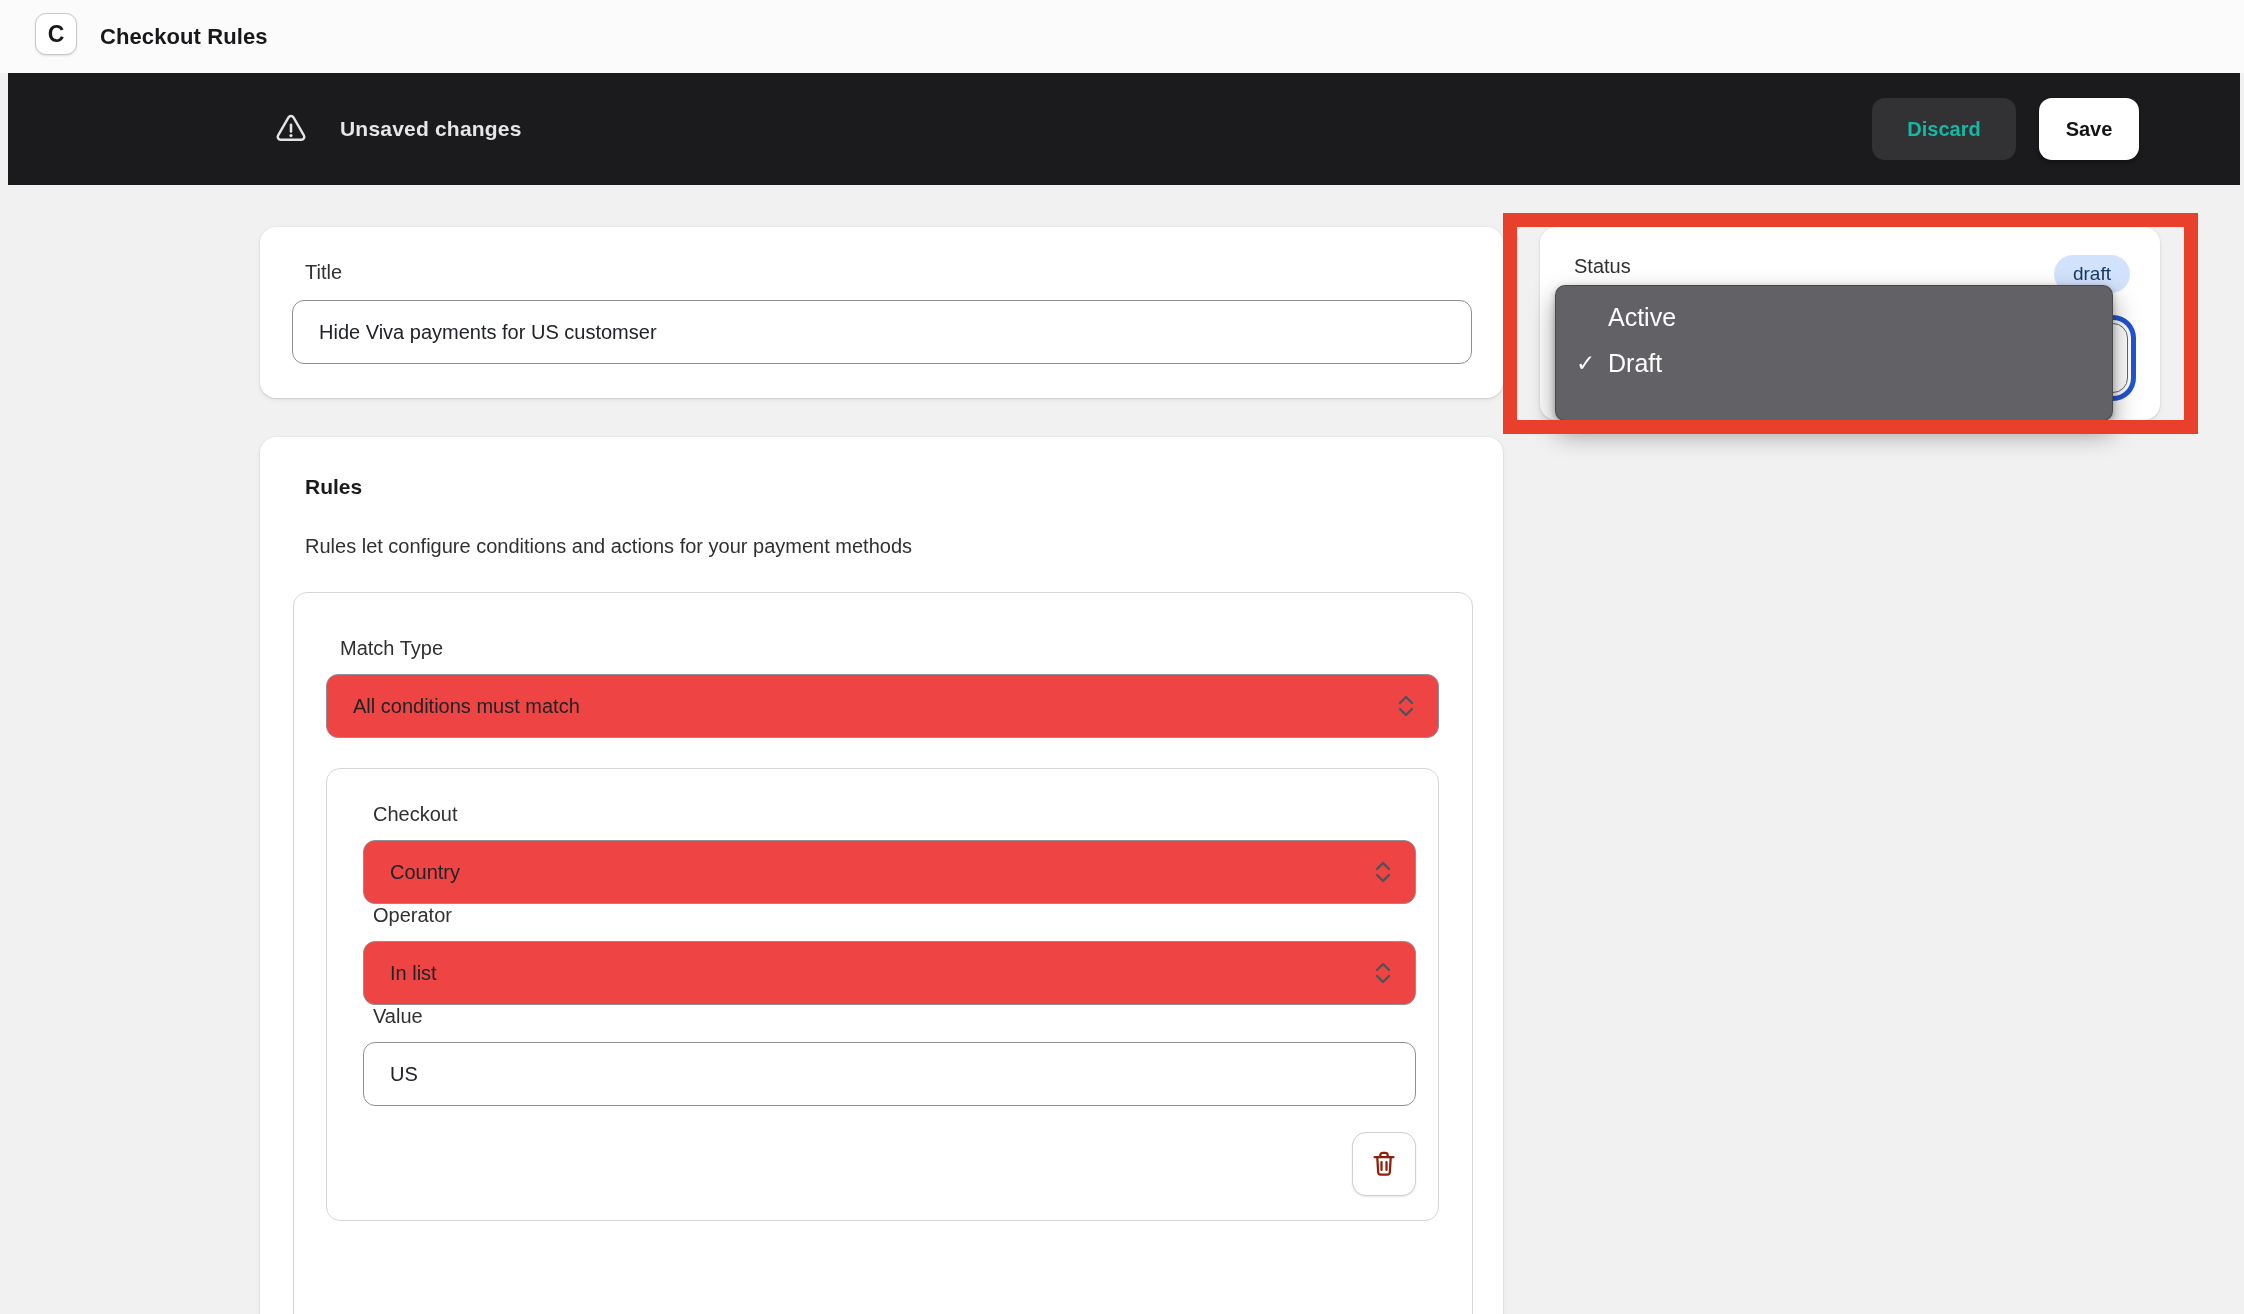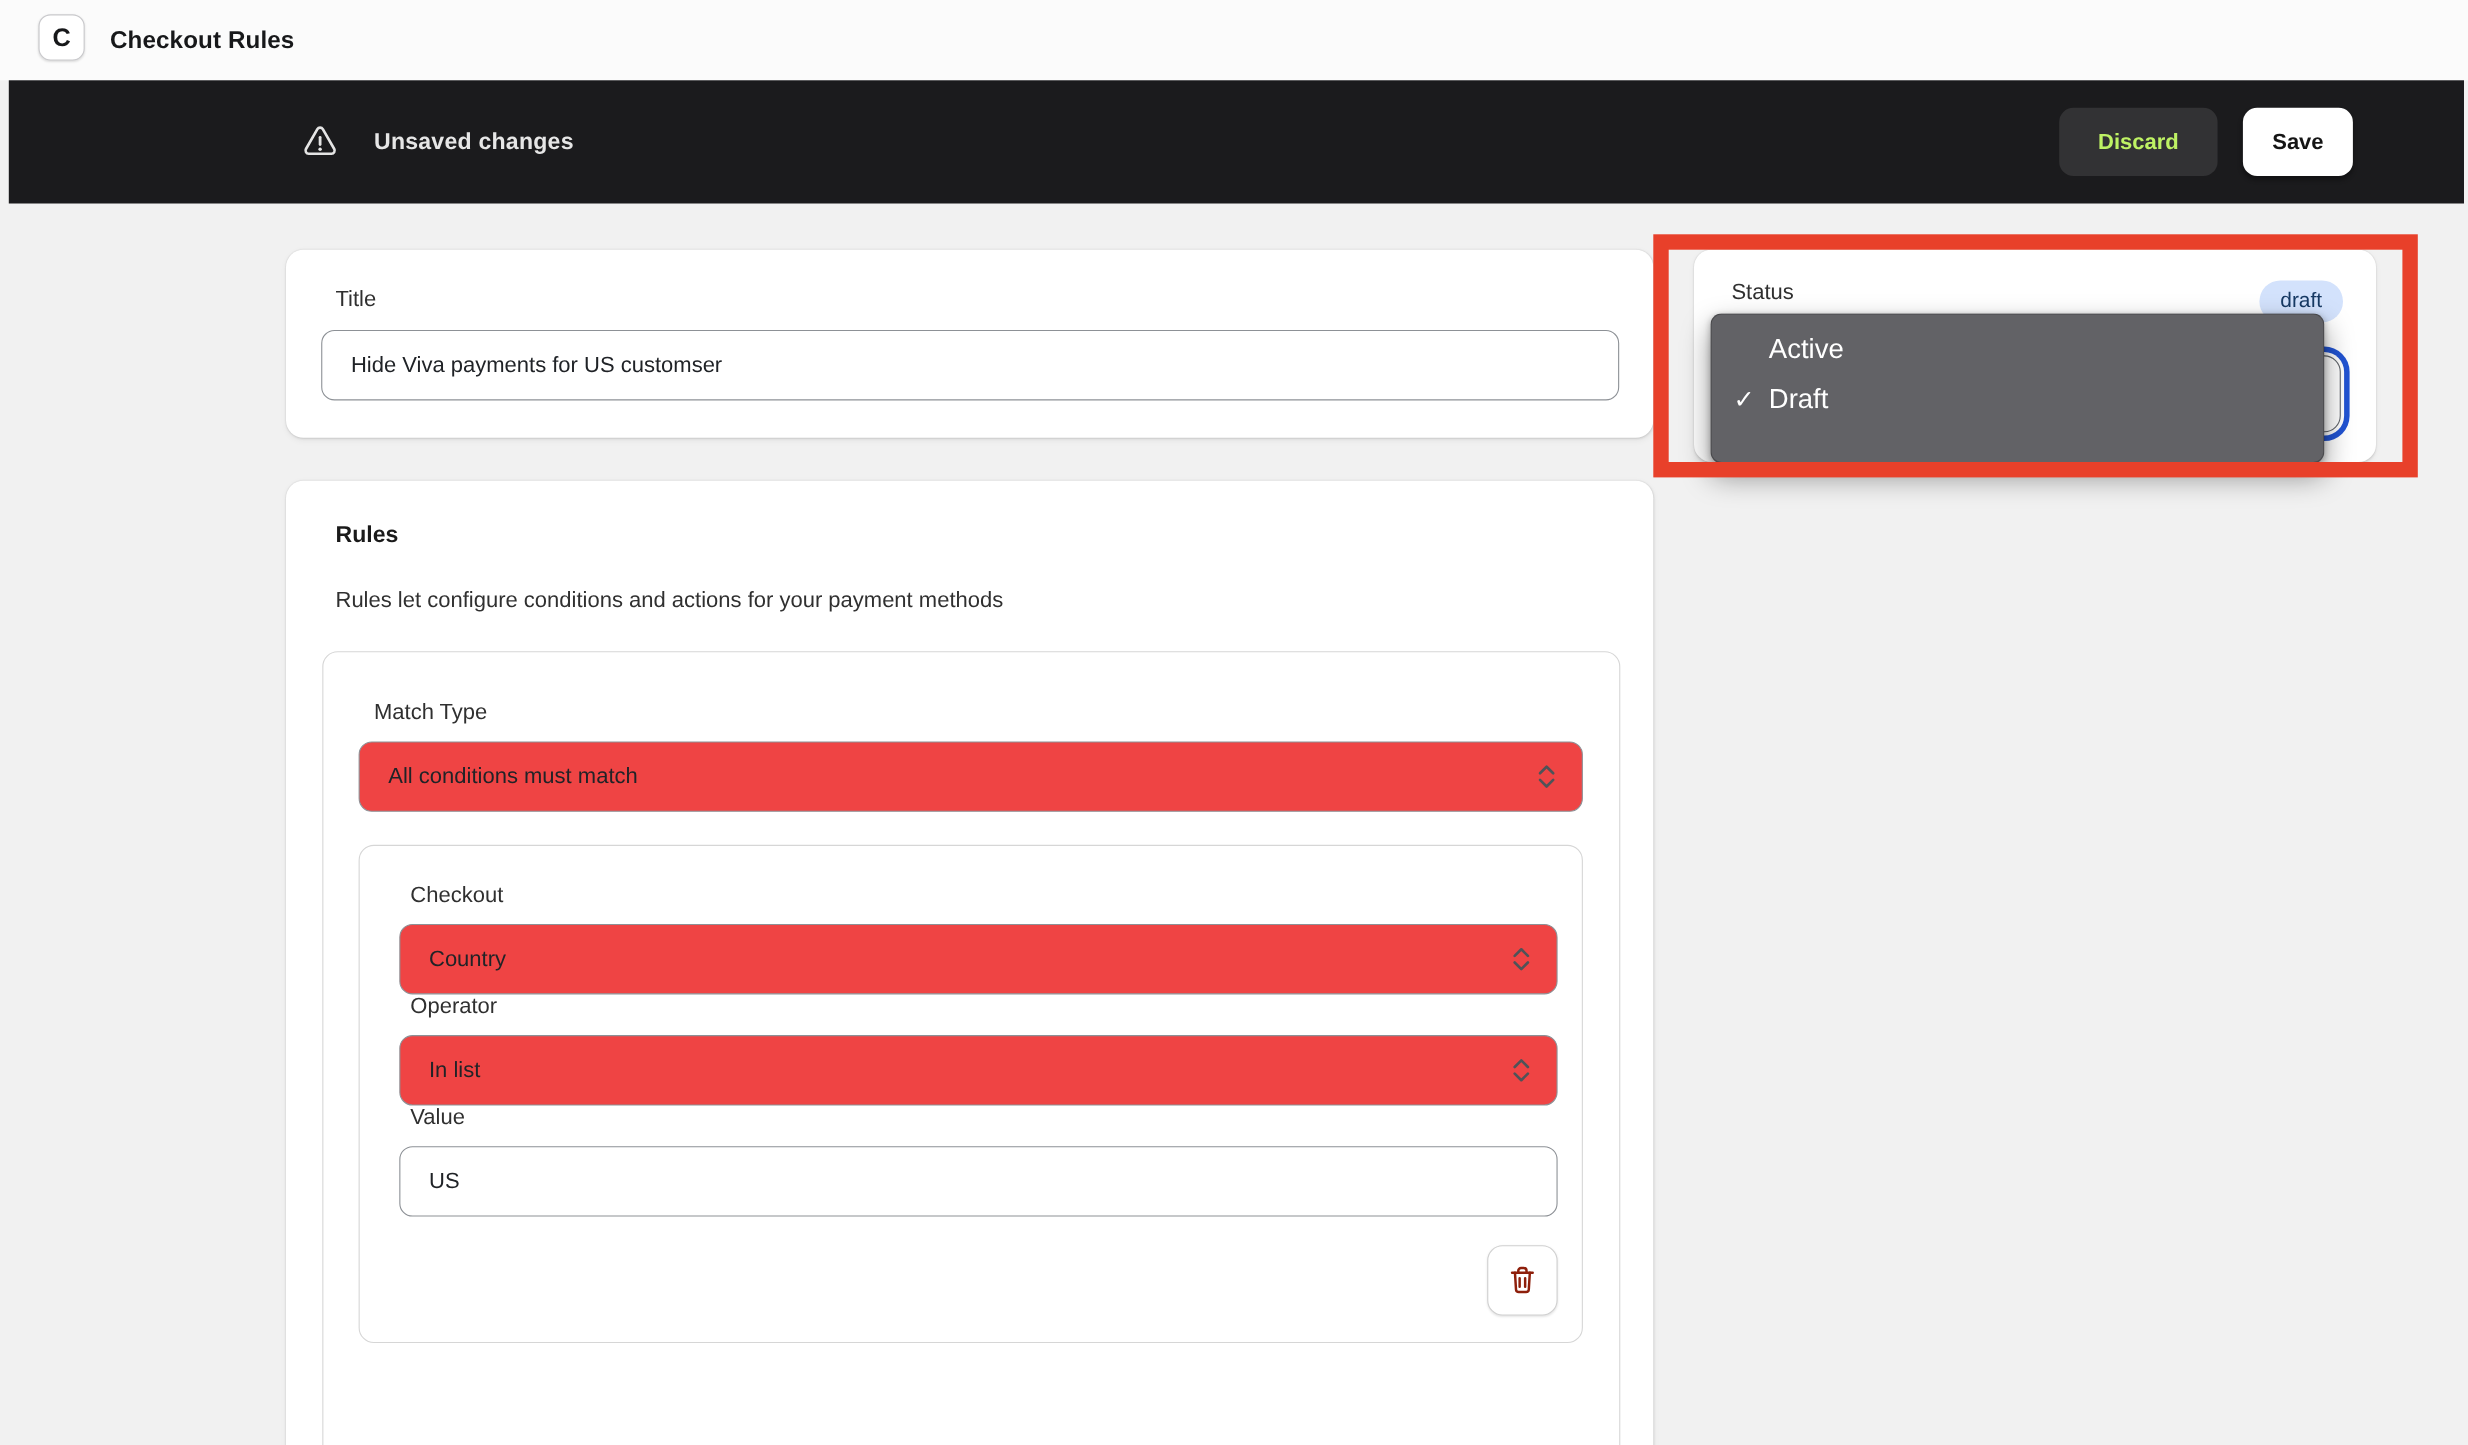--- a/index.html
+++ b/index.html
@@ -33,21 +33,21 @@
     background:#1b1b1d; display:flex; align-items:center;
   }
   .save-bar .warn { position:absolute; left:265px; top:38px; width:36px; height:36px; }
   .save-bar .msg { position:absolute; left:332px; top:0; height:112px; display:flex; align-items:center;
     color:#e6e6e6; font-size:21px; font-weight:700; letter-spacing:.2px; }
   .save-actions { position:absolute; right:101px; top:25px; display:flex; gap:23px; }
   .btn {
     height:62px; border:none; border-radius:13px; font-family:inherit;
     font-size:20px; font-weight:600; cursor:pointer; display:flex; align-items:center; justify-content:center;
   }
-  .btn-discard { width:144px; background:#323234; color:#bef264; }
+  .btn-discard { width:144px; background:#323234; color:#14b8a6; }
   .btn-save { width:100px; background:#ffffff; color:#151515; box-shadow:0 3px 4px rgba(0,0,0,.35); }
 
   
   .card {
     position:absolute; background:#fff; border-radius:16px;
     box-shadow:0 1px 2px rgba(0,0,0,.10), 0 2px 6px rgba(0,0,0,.05), 0 0 0 1px rgba(0,0,0,.02);
   }
   .field-label { display:block; font-size:20px; color:#303030; }
   .text-input {
     display:block; width:100%; height:64px; background:#fff;

